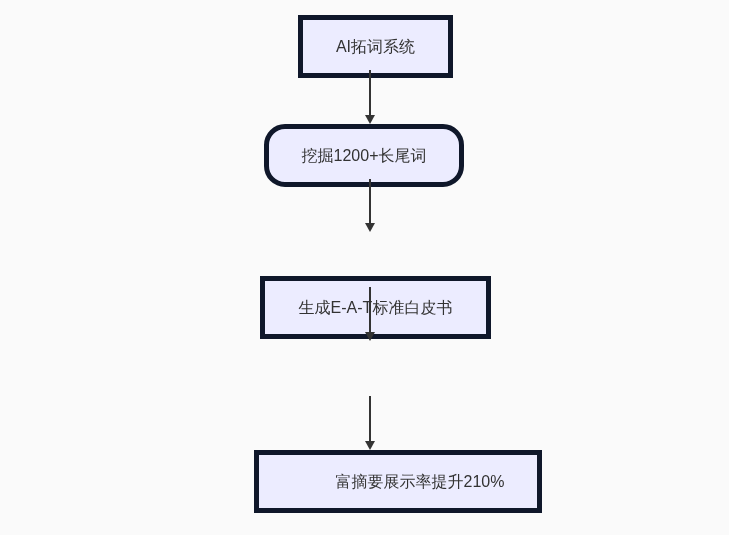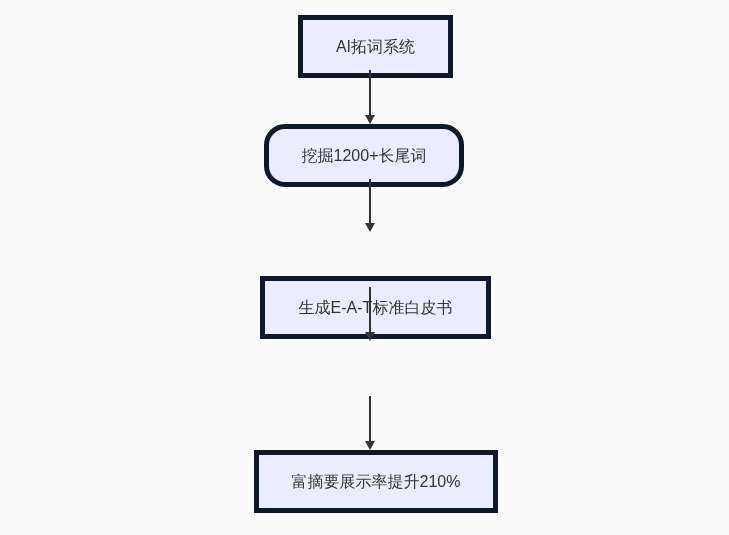--- a/index.html
+++ b/index.html
@@ -29,21 +29,21 @@
     line-height: 53px;
     text-align: center;
     white-space: nowrap;
     box-sizing: content-box;
   }
   
   .node-1 { left: 298px; top: 15px;  width: 145px; }
   .node-2 { left: 264px; top: 124px; width: 190px; border-radius: 21px; }
   .node-3 { left: 260px; top: 232px; width: 221px; margin-top: 44px; }
   .node-4 { left: 264px; top: 341px; width: 214px; }
-  .node-5 { left: 254px; top: 450px; width: 234px; }
+  .node-5 { left: 254px; top: 450px; width: 234px; padding-left: 44px; }
 
   .edge {
     position: absolute;
     left: 370px;
     width: 0;
   }
   .edge .shaft {
     position: absolute;
     left: -1px;
     top: 0;

